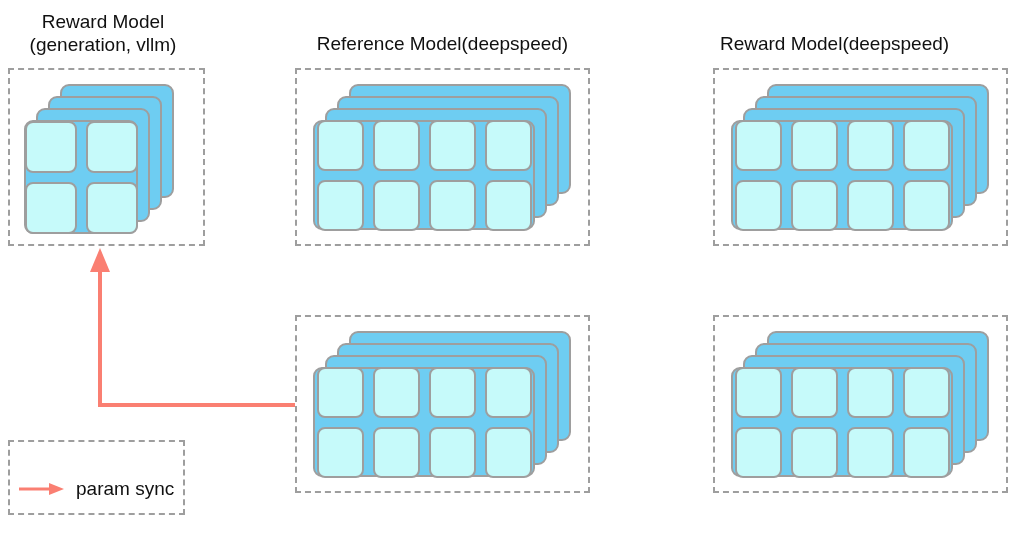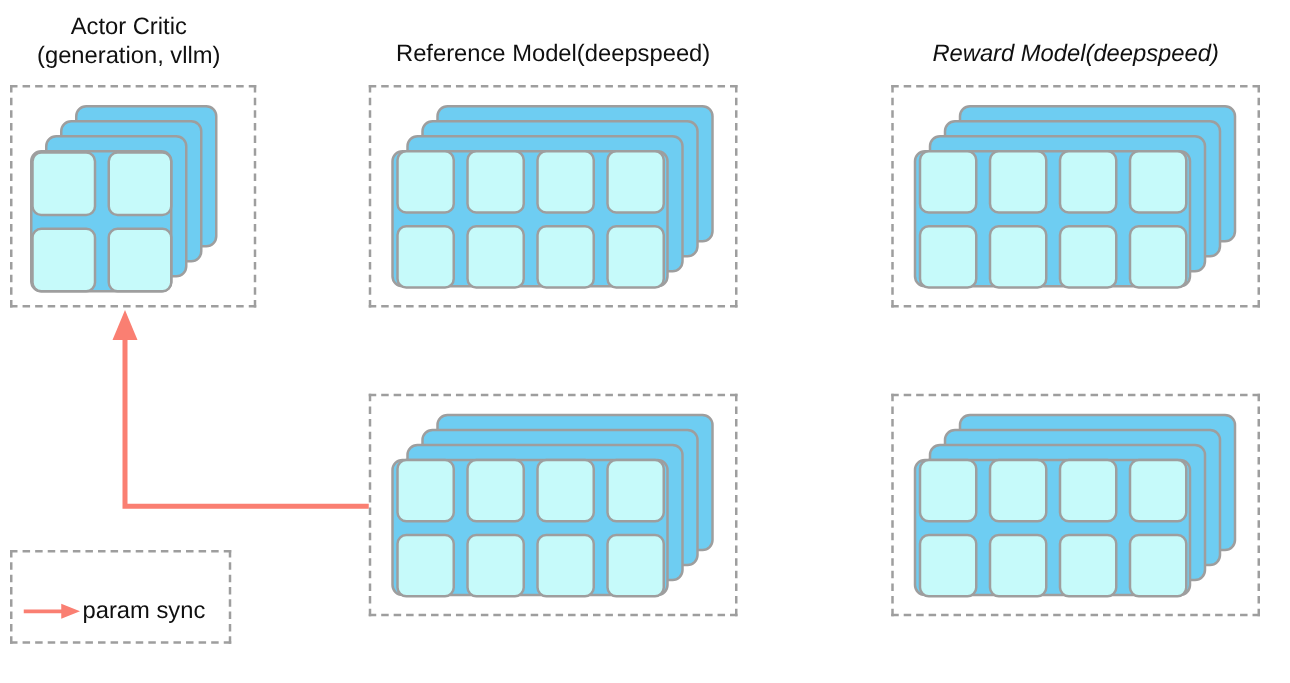--- a/index.html
+++ b/index.html
@@ -85,41 +85,41 @@
   .legend {
     position: absolute;
     box-sizing: border-box;
     border: 2px dashed #9e9e9e;
     display: flex;
     align-items: center;
   }
   .legend-row {
     display: flex;
     align-items: center;
-    gap: 0;
+    gap: 10px;
     margin-top: 22px;
     padding-left: 8px;
   }
   .legend-arrow {
     width: 48px;
     height: 16px;
     display: block;
   }
   .legend-label {
     font-size: 19px;
     color: #101010;
     white-space: nowrap;
   }
 </style>
 </head>
 <body>
 
 <div id="canvas">
 
-  <div class="caption" style="left:8px; top:10px; width:190px;">Actor Critic
+  <div class="caption" style="left:8px; top:10px; width:190px;">Reward Model
 (generation, vllm)</div>
 
   <div class="group" style="left:8px; top:68px; width:197px; height:178px;">
     <div class="stack" style="left:14px; top:14px;">
       <div class="card" style="left:36px; top:0px; width:114px; height:114px;"></div>
       <div class="card" style="left:24px; top:12px; width:114px; height:114px;"></div>
       <div class="card" style="left:12px; top:24px; width:114px; height:114px;"></div>
       <div class="card front square" style="left:0px; top:36px; width:114px; height:114px;">
         <div class="chip"></div>
         <div class="chip"></div>
@@ -142,21 +142,21 @@
         <div class="chip"></div>
         <div class="chip"></div>
         <div class="chip"></div>
         <div class="chip"></div>
         <div class="chip"></div>
         <div class="chip"></div>
       </div>
     </div>
   </div>
 
-  <div class="caption" style="left:713px; top:32px; width:295px;font-style:italic;">Reward Model(deepspeed)</div>
+  <div class="caption" style="left:687px; top:32px; width:295px;">Reward Model(deepspeed)</div>
 
   <div class="group" style="left:713px; top:68px; width:295px; height:178px;">
     <div class="stack" style="left:16px; top:14px;">
       <div class="card" style="left:36px; top:0px; width:222px; height:110px;"></div>
       <div class="card" style="left:24px; top:12px; width:222px; height:110px;"></div>
       <div class="card" style="left:12px; top:24px; width:222px; height:110px;"></div>
       <div class="card front wide" style="left:0px; top:36px; width:222px; height:110px;">
         <div class="chip"></div>
         <div class="chip"></div>
         <div class="chip"></div>

